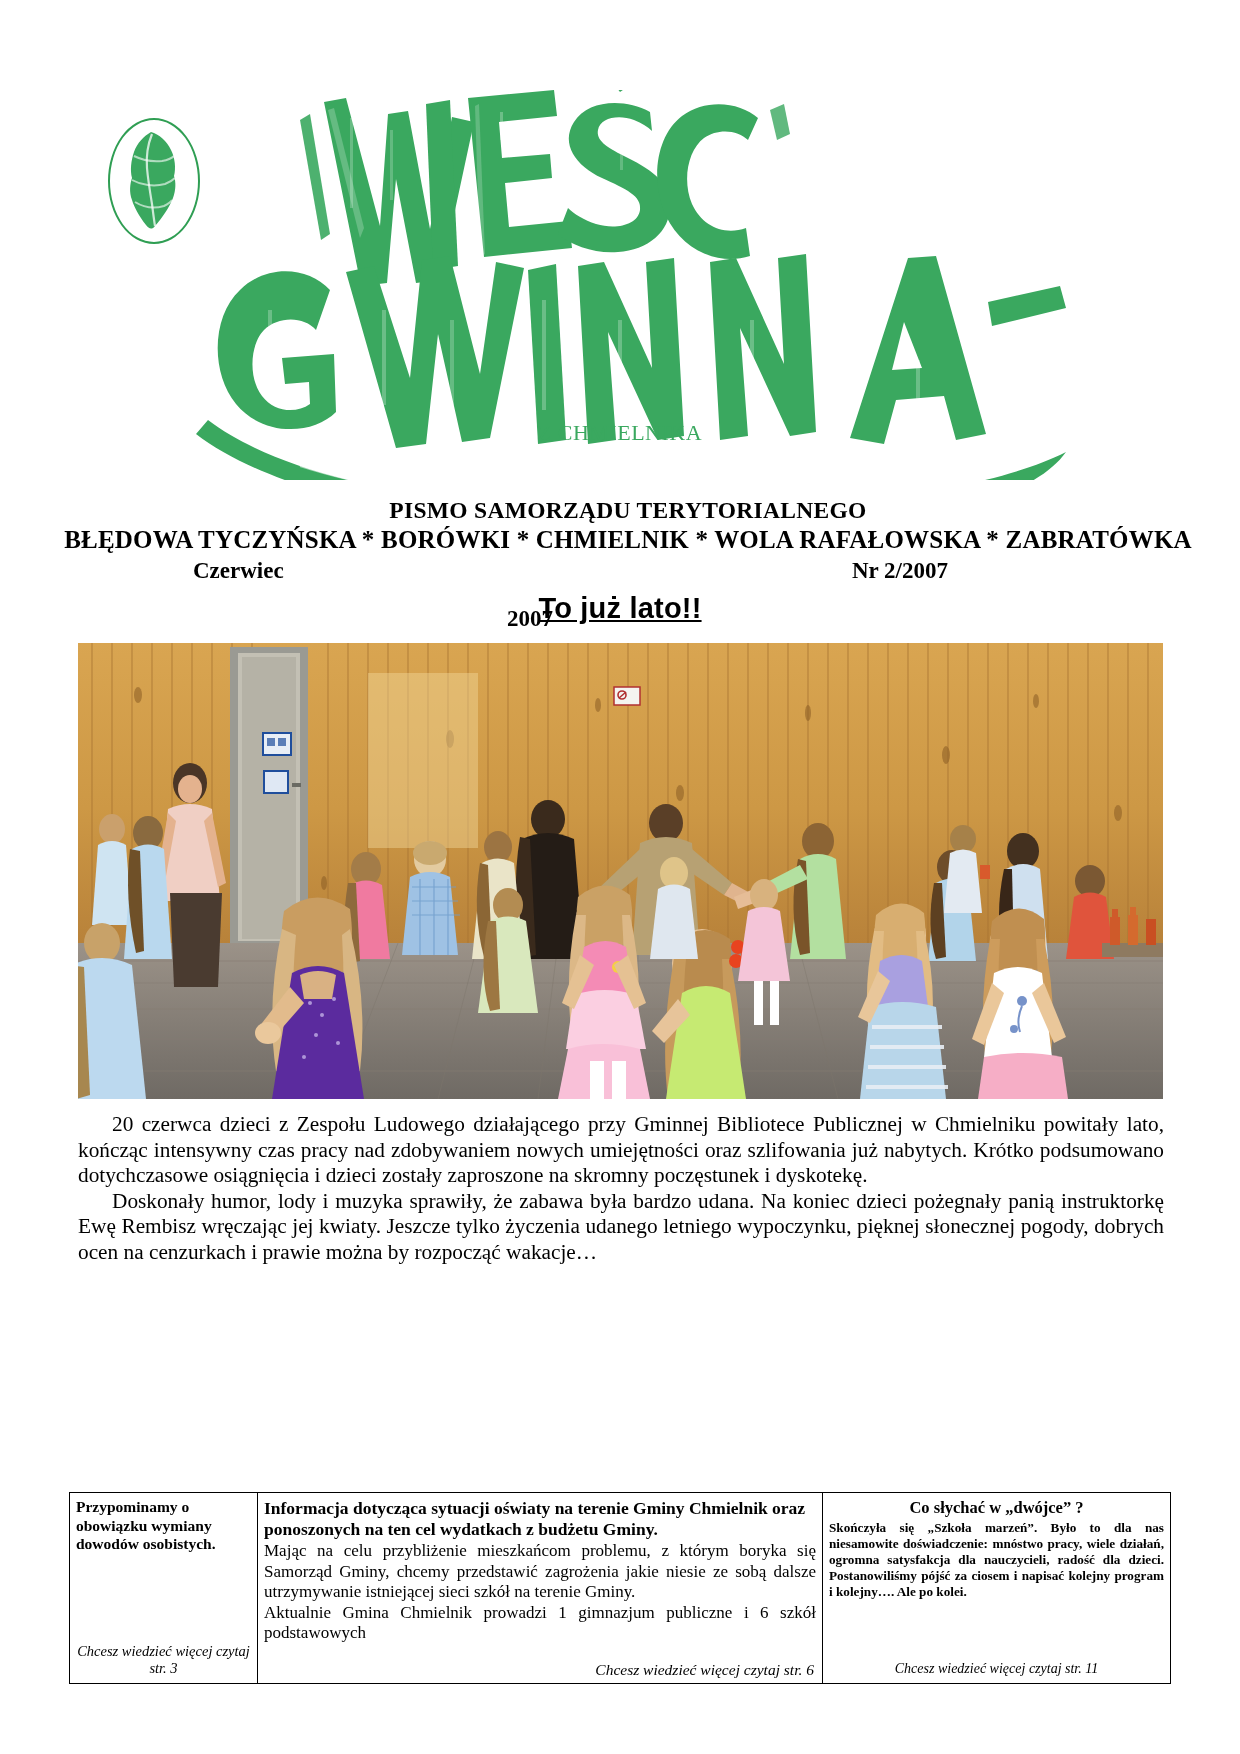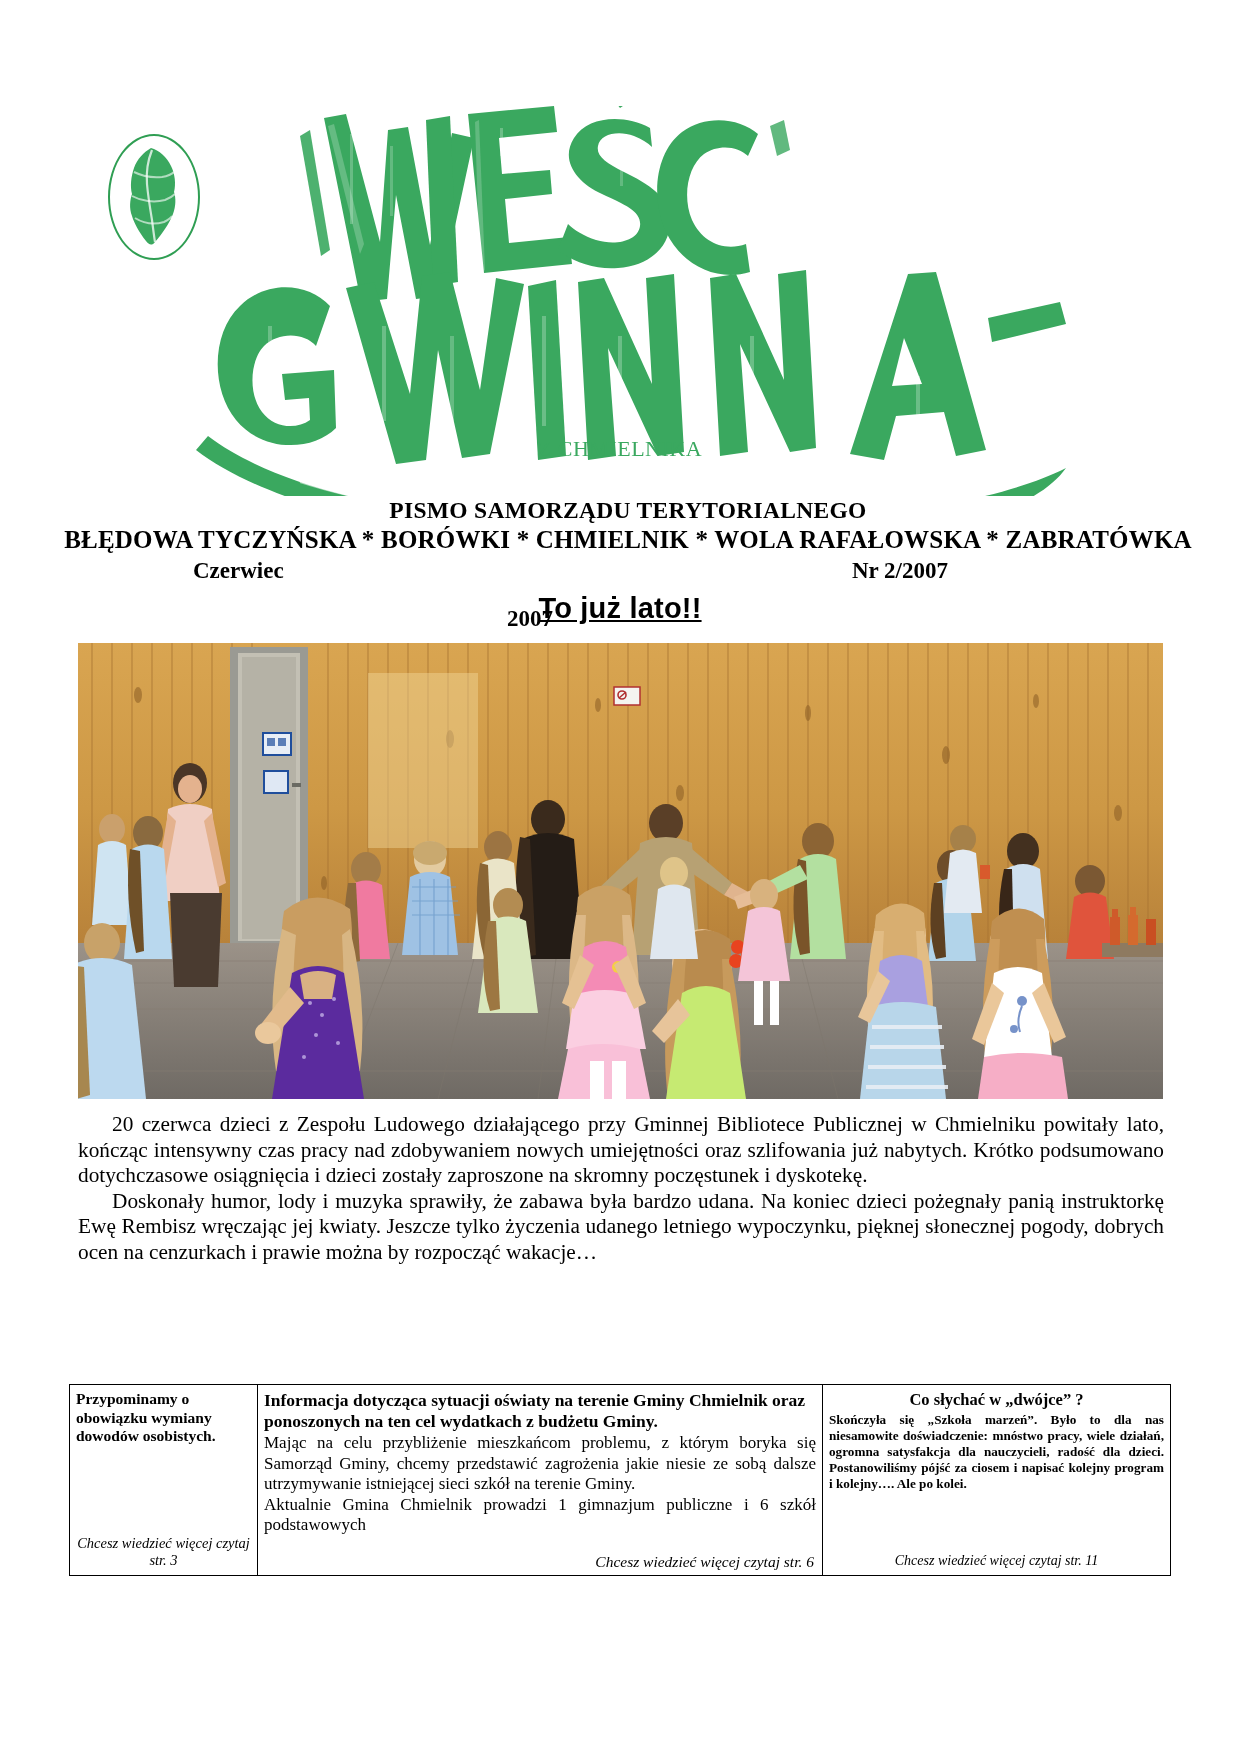--- a/index.html
+++ b/index.html
@@ -21,21 +21,21 @@
   .page {
     position: relative;
     width: 1240px;
     height: 1754px;
     background: #ffffff;
   }
 
   
   .masthead {
     position: absolute;
-    left: 0; top: 16px;
+    left: 0; top: 0;
     width: 1240px;
     height: 492px;
   }
 
   .logo-emblem {
     position: absolute;
     left: 108px;
     top: 118px;
     width: 92px;
     height: 126px;
@@ -170,21 +170,21 @@
     line-height: 25.6px;
     text-align: justify;
     text-justify: inter-word;
   }
   .bodytext p { margin: 0; text-indent: 34px; }
 
   
   .boxes {
     position: absolute;
     left: 69px;
-    top: 1384px;
+    top: 1492px;
     width: 1102px;
     height: 192px;
     display: flex;
     border: 1.5px solid #000;
     background: #fff;
   }
   .box {
     padding: 5px 6px 4px 6px;
     position: relative;
   }

